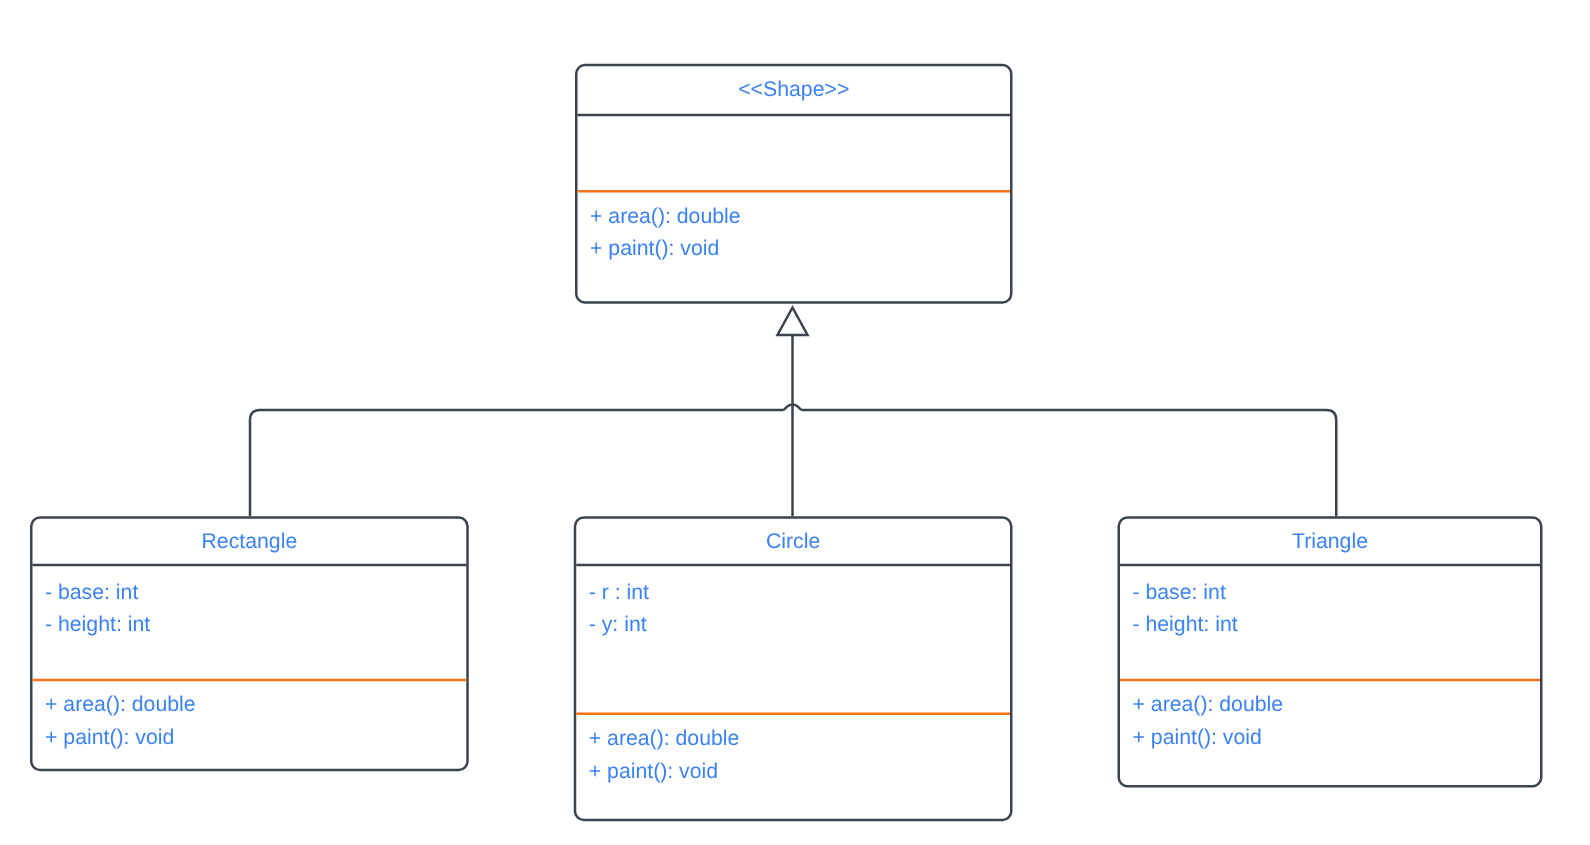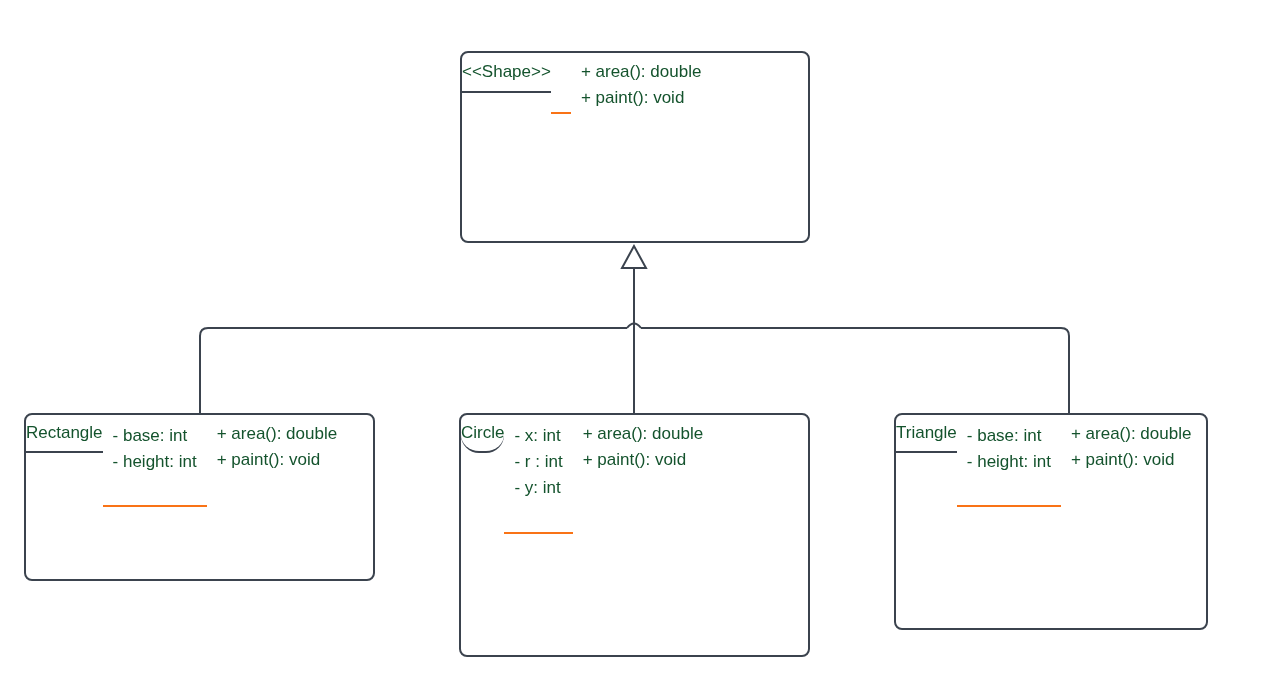--- a/index.html
+++ b/index.html
@@ -22,21 +22,22 @@
     width: 1272px;
     height: 676px;
   }
   .uml-class {
     position: absolute;
     box-sizing: border-box;
     background: #ffffff;
     border: 2px solid #3b434e;
     border-radius: 8px;
     display: flex;
-    color: #14532d;
+    flex-direction: column;
+    color: #3b82f6;
     font-size: 17px;
     line-height: 26px;
   }
   .uml-title {
     flex: 0 0 auto;
     border-bottom: 2px solid #3b434e;
     display: flex;
     align-items: center;
     justify-content: center;
     text-align: center;
@@ -52,29 +53,29 @@
     padding: 6px 10px 0 10px;
     box-sizing: border-box;
   }
   .uml-line { white-space: pre; }
 
   
   .pos-shape     { left: 460px; top: 51px;  width: 350px; height: 192px; }
   .pos-shape .uml-title   { height: 38px; }
   .pos-shape .uml-attrs   { height: 61px; }
 
-  .pos-rectangle { left: 24px;  top: 413px; width: 351px; height: 168px; }
+  .pos-rectangle { left: 24px;  top: 413px; width: 351px; height: 204px; }
   .pos-rectangle .uml-title { height: 36px; }
   .pos-rectangle .uml-attrs { height: 92px; }
 
   .pos-circle    { left: 459px; top: 413px; width: 351px; height: 244px; }
-  .pos-circle .uml-title  { height: 36px; border-radius: 18px; }
+  .pos-circle .uml-title  { height: 36px; }
   .pos-circle .uml-attrs  { height: 119px; }
 
-  .pos-triangle  { left: 894px; top: 413px; width: 314px; height: 217px; }
+  .pos-triangle  { left: 894px; top: 413px; width: 340px; height: 217px; }
   .pos-triangle .uml-title { height: 36px; }
   .pos-triangle .uml-attrs { height: 92px; }
 </style>
 </head>
 <body>
 
 <div class="canvas">
 
   <svg class="connector-layer" width="1272" height="676" viewBox="0 0 1272 676" fill="none" stroke="#3b434e" stroke-width="2">
 
@@ -108,21 +109,20 @@
     </div>
     <div class="uml-methods">
       <div class="uml-line">+ area(): double</div>
       <div class="uml-line">+ paint(): void</div>
     </div>
   </div>
 
   <div class="uml-class pos-circle">
     <div class="uml-title">Circle</div>
     <div class="uml-attrs">
-      <div class="uml-line">- x: int</div>
       <div class="uml-line">- r : int</div>
       <div class="uml-line">- y: int</div>
     </div>
     <div class="uml-methods">
       <div class="uml-line">+ area(): double</div>
       <div class="uml-line">+ paint(): void</div>
     </div>
   </div>
 
   <div class="uml-class pos-triangle">

